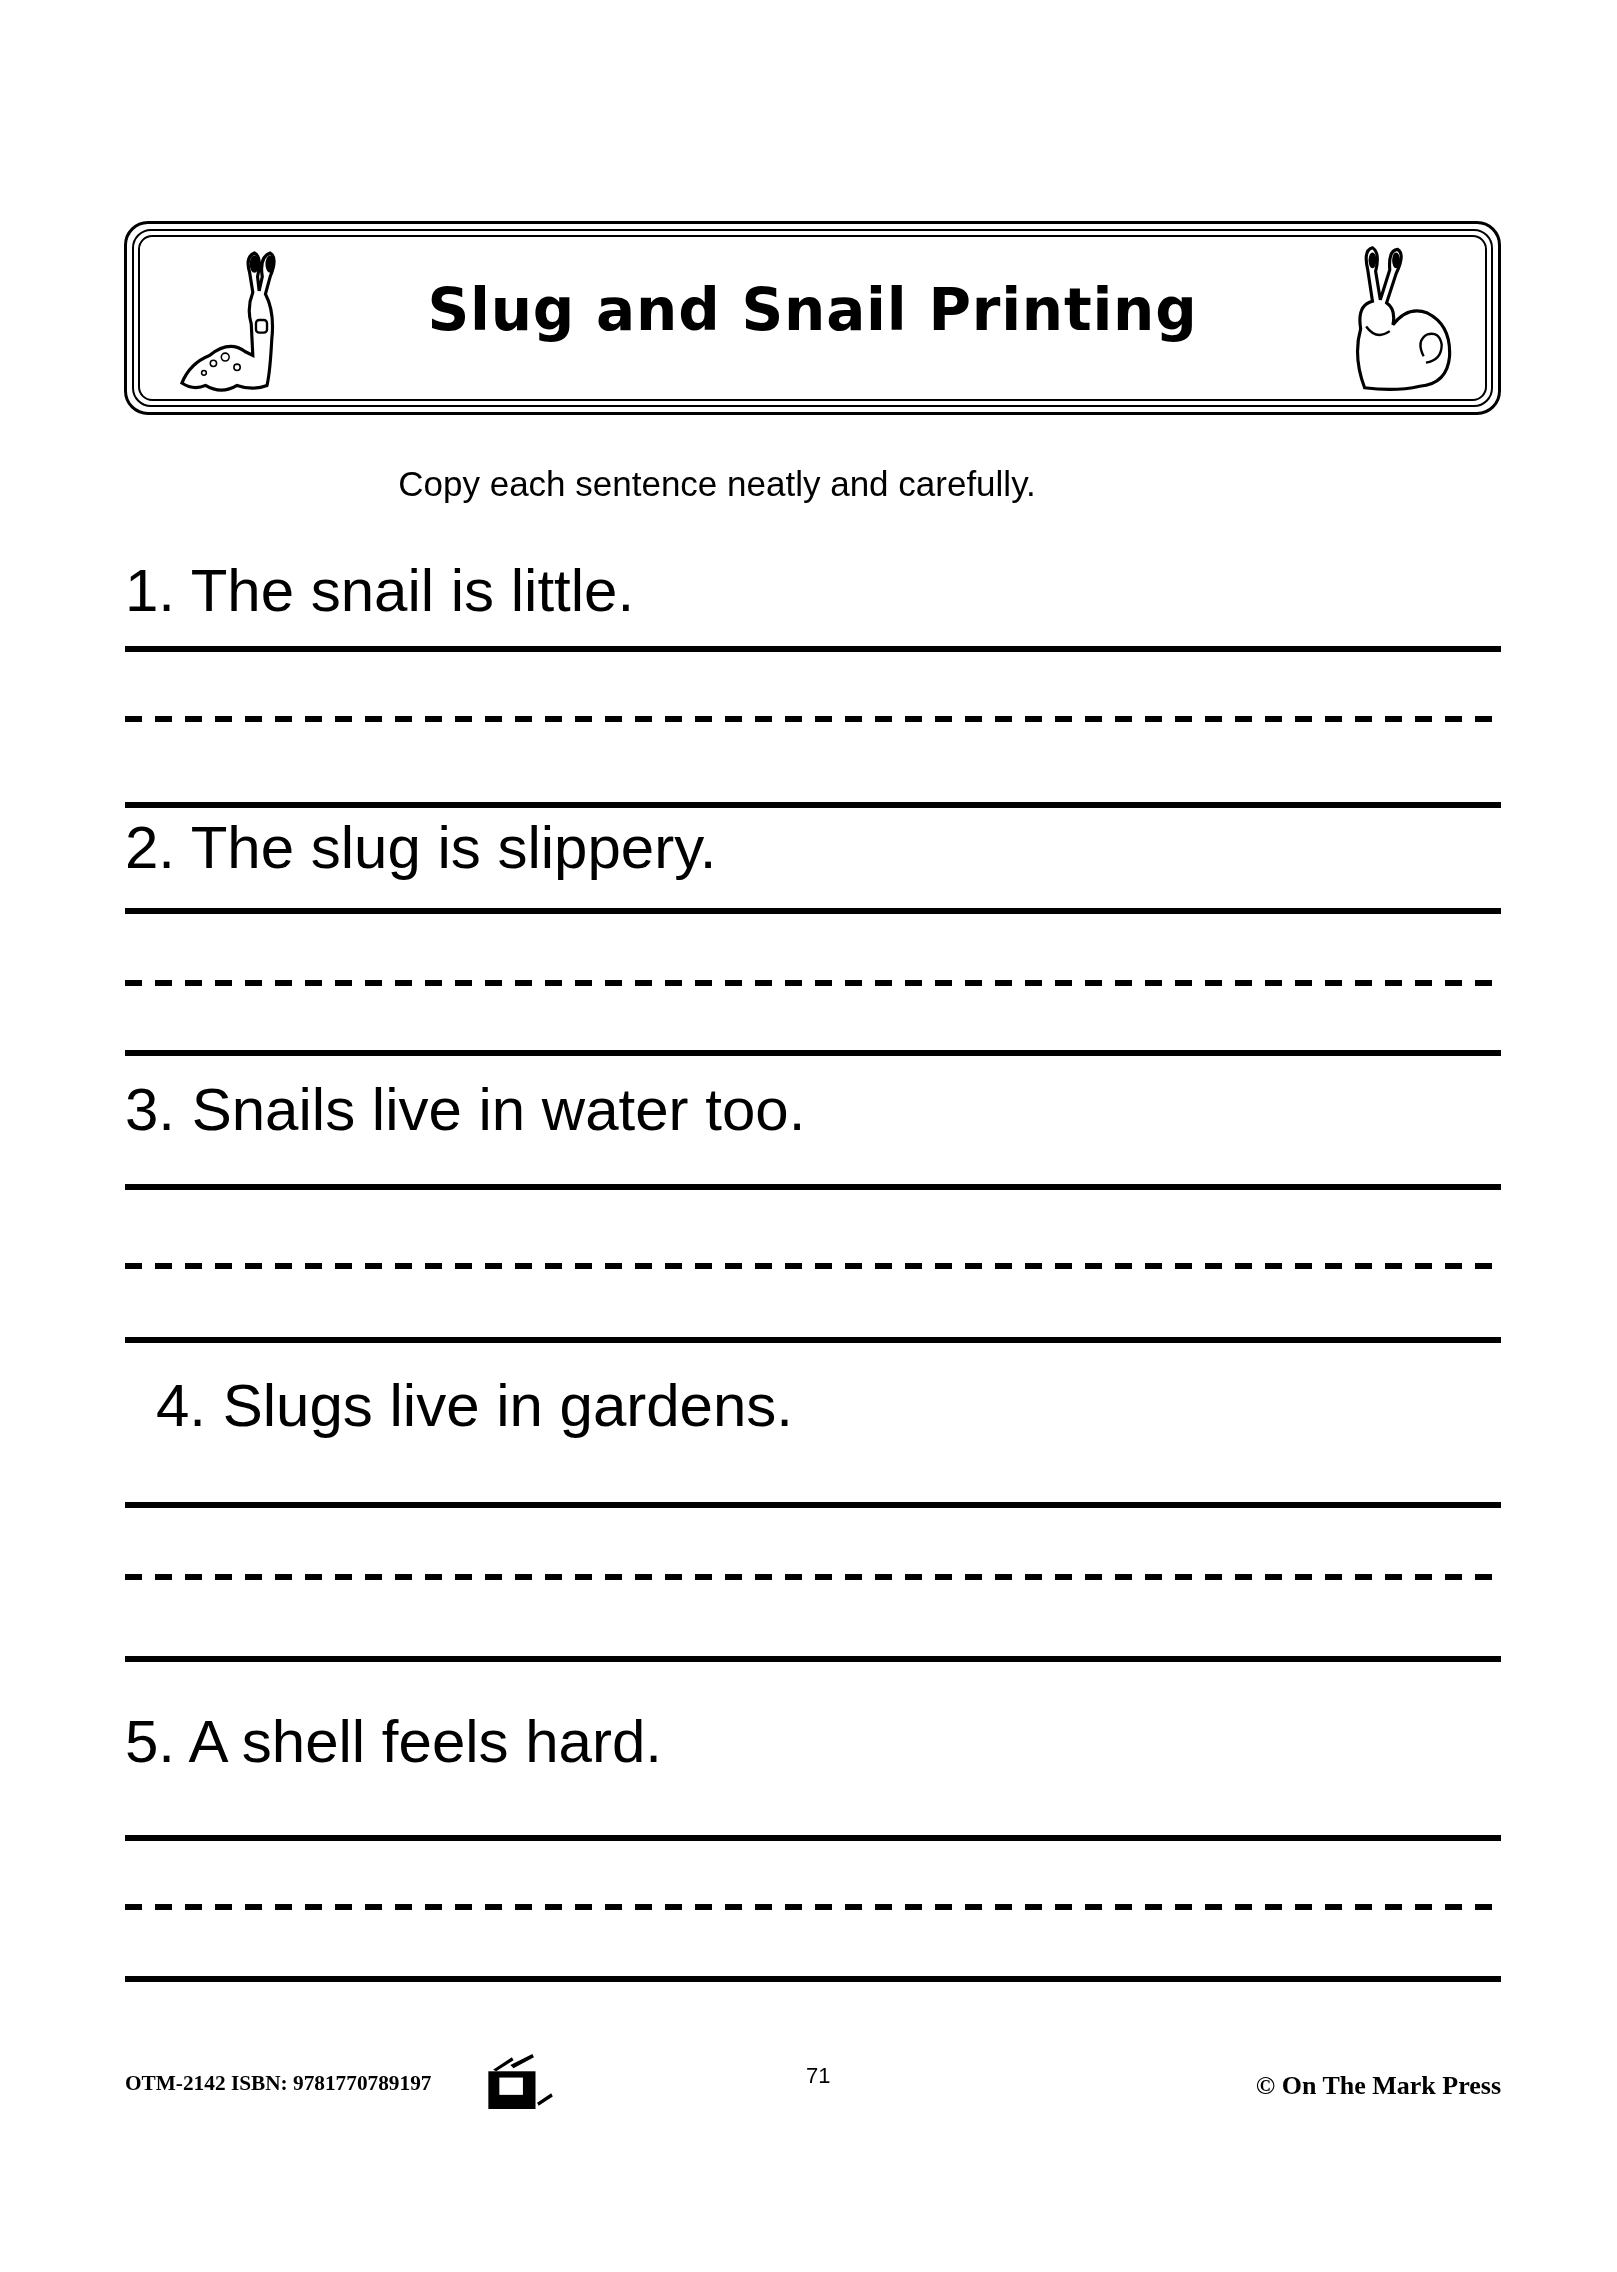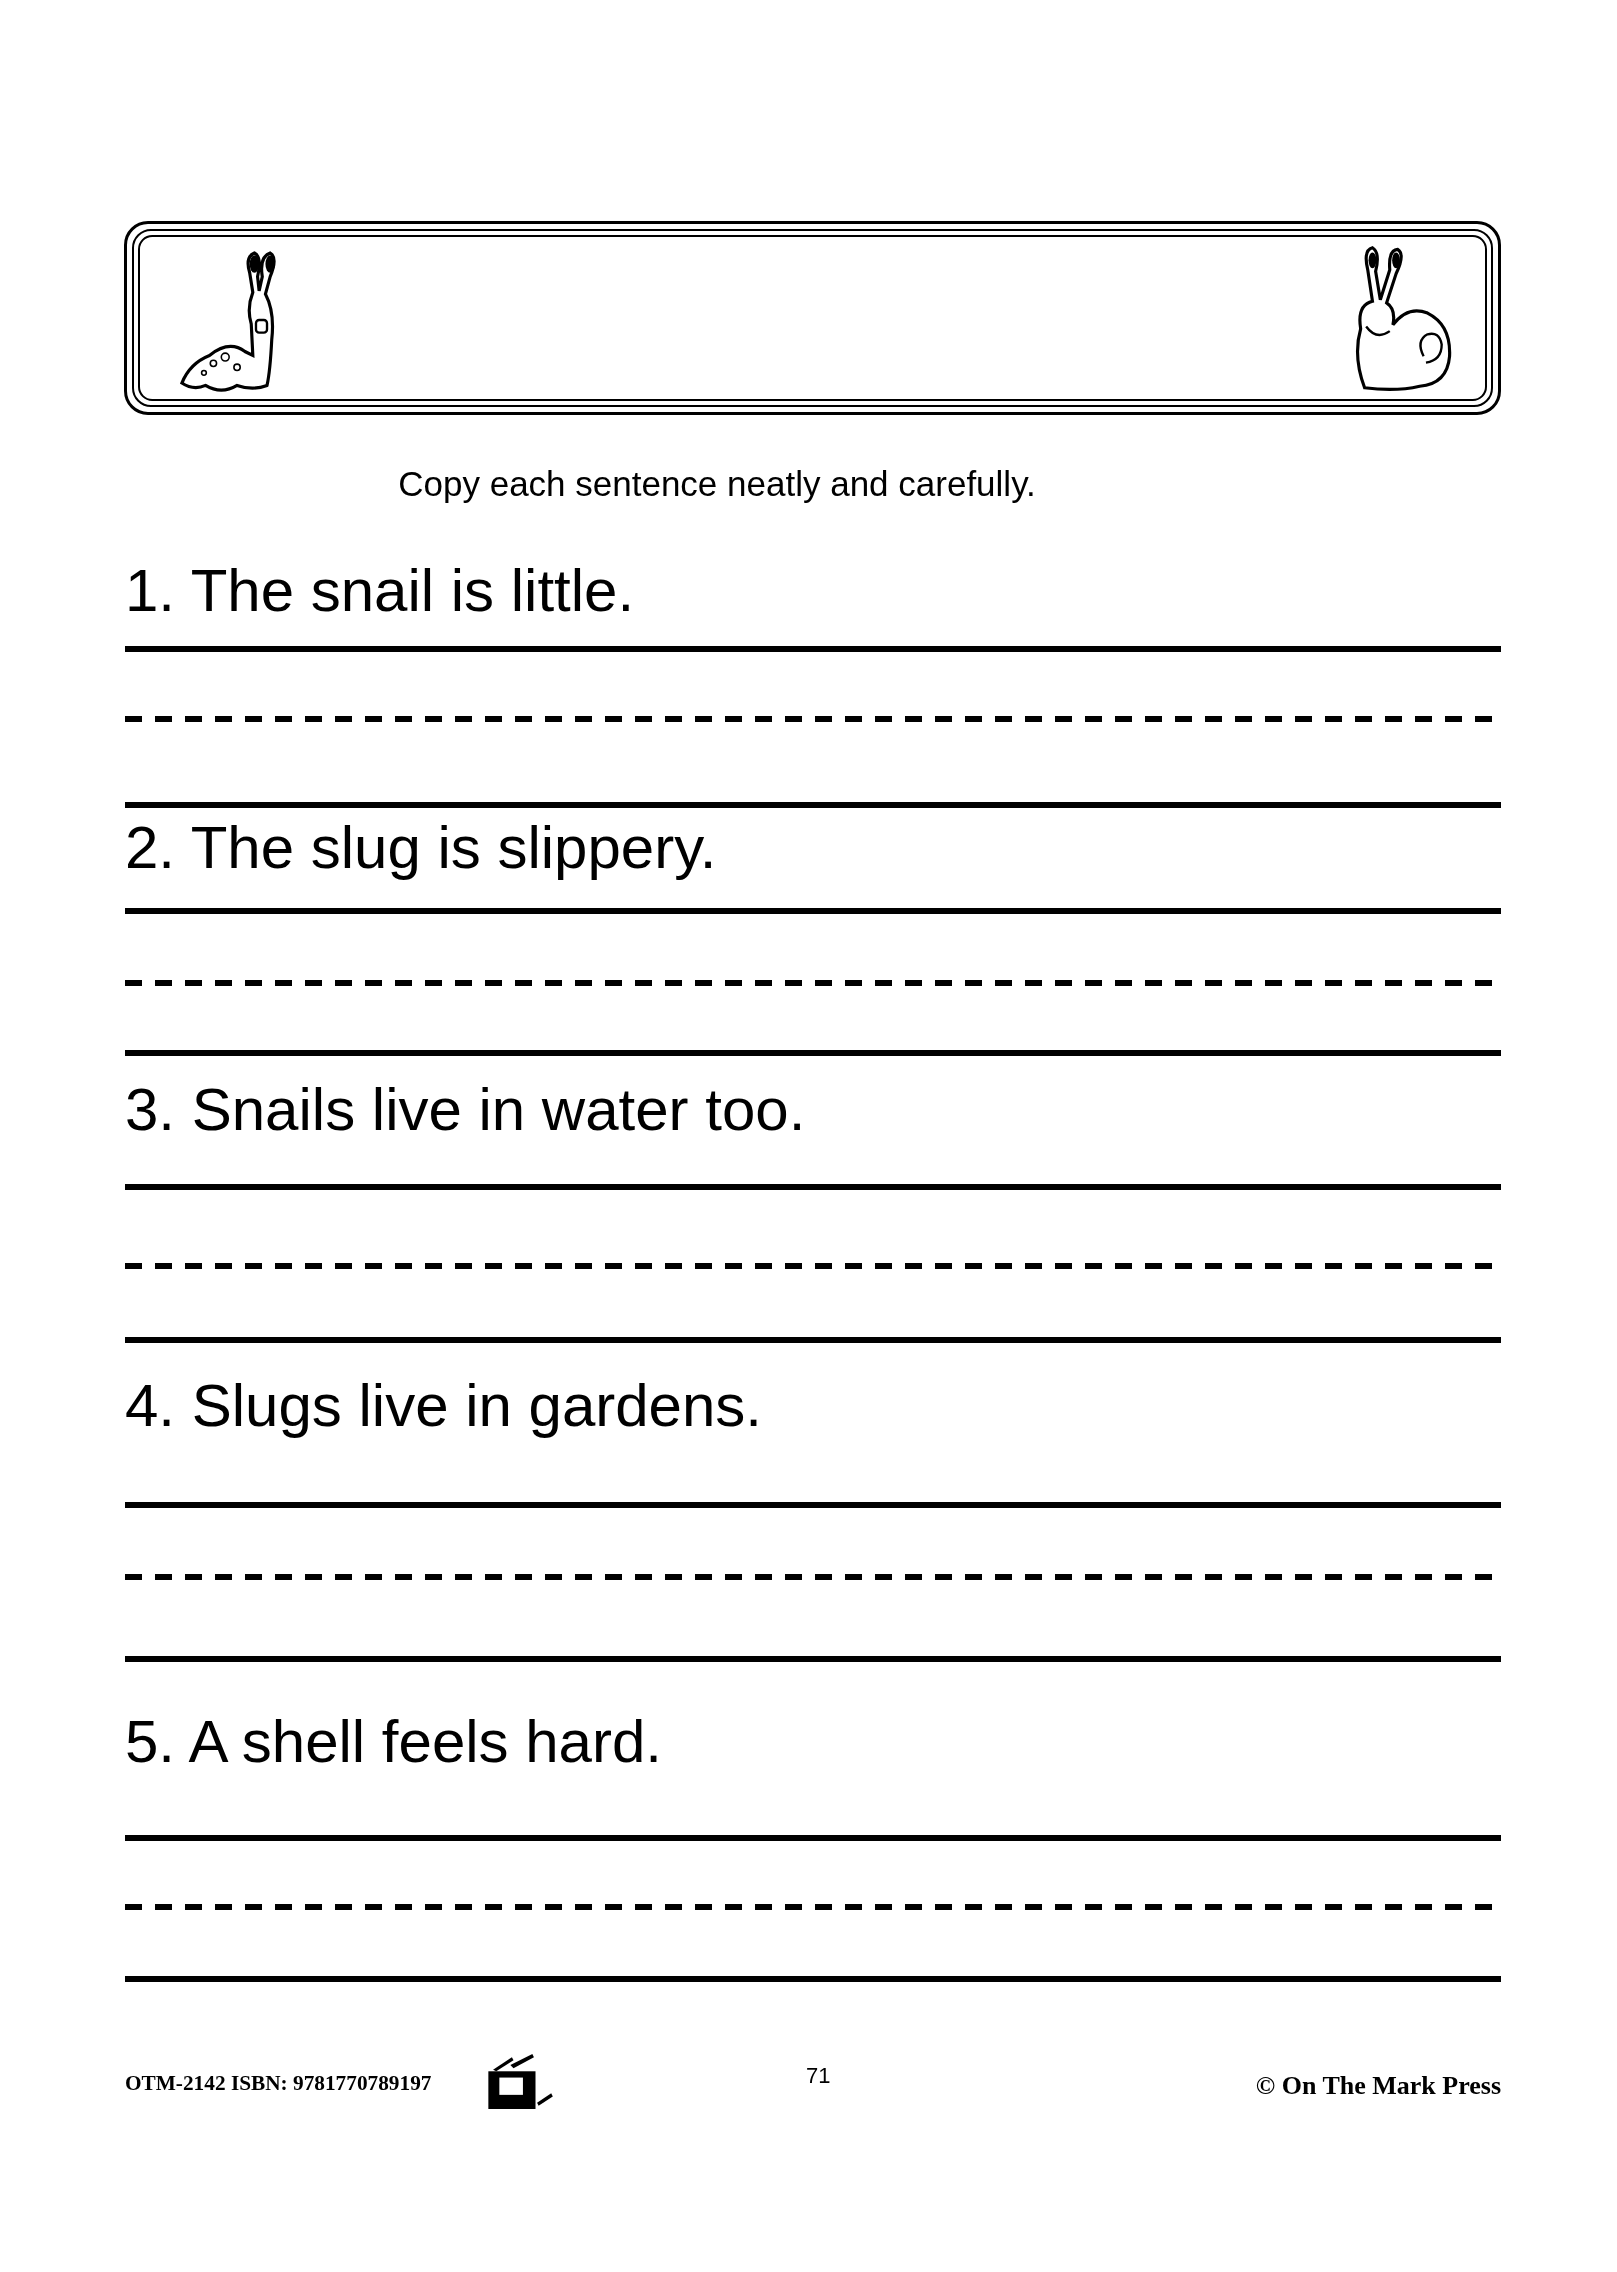--- a/index.html
+++ b/index.html
@@ -29,20 +29,21 @@
   <svg class="slug" viewBox="0 0 170 190">
     <path d="M10 175 Q20 150 45 140 Q70 120 90 135 L100 140 L98 100 Q92 80 100 60 L96 35 Q90 15 102 10 Q112 15 106 40 L108 58 L112 40 Q108 15 122 10 Q132 16 122 40 L116 62 Q128 85 124 120 Q122 160 118 178 Q100 185 80 178 Q60 190 40 178 Q25 185 10 175 Z" fill="none" stroke="#000" stroke-width="4"></path>
     <ellipse cx="102" cy="24" rx="6" ry="11" fill="#000"></ellipse>
     <ellipse cx="122" cy="24" rx="6" ry="11" fill="#000"></ellipse>
     <rect x="104" y="95" width="14" height="16" rx="4" fill="none" stroke="#000" stroke-width="3"></rect>
     <circle cx="50" cy="150" r="4" fill="none" stroke="#000" stroke-width="2"></circle>
     <circle cx="65" cy="142" r="5" fill="none" stroke="#000" stroke-width="2"></circle>
     <circle cx="80" cy="155" r="4" fill="none" stroke="#000" stroke-width="2"></circle>
     <circle cx="38" cy="162" r="3" fill="none" stroke="#000" stroke-width="2"></circle>
   </svg>
+  <div class="banner-title">Slug and Snail Printing</div>
   <svg class="snail" viewBox="0 0 150 200">
     <path d="M30 190 Q15 150 25 115 Q20 85 40 80 L34 40 Q28 15 40 12 Q50 18 44 42 L50 78 L62 40 Q60 15 72 14 Q82 20 70 45 L58 82 Q70 90 66 110 Q85 85 110 95 Q140 110 138 150 Q135 185 100 188 Q70 195 30 190 Z" fill="none" stroke="#000" stroke-width="4"></path>
     <ellipse cx="40" cy="28" rx="5" ry="10" fill="#000"></ellipse>
     <ellipse cx="70" cy="28" rx="5" ry="10" fill="#000"></ellipse>
     <path d="M105 150 Q95 130 110 122 Q125 118 128 135 Q128 155 108 158" fill="none" stroke="#000" stroke-width="3"></path>
     <path d="M32 112 Q45 130 62 118" fill="none" stroke="#000" stroke-width="3"></path>
   </svg>
 </div>
 
 <div class="abs instruction">Copy each sentence neatly and carefully.</div>
@@ -55,21 +56,21 @@
 <div class="abs sentence" style="top:818px;">2. The slug is slippery.</div>
 <div class="abs line-solid" style="top:908px;"></div>
 <div class="abs line-dash" style="top:980px;"></div>
 <div class="abs line-solid" style="top:1050px;"></div>
 
 <div class="abs sentence" style="top:1080px;">3. Snails live in water too.</div>
 <div class="abs line-solid" style="top:1184px;"></div>
 <div class="abs line-dash" style="top:1263px;"></div>
 <div class="abs line-solid" style="top:1337px;"></div>
 
-<div class="abs sentence" style="top:1376px;">4. Slugs live in gardens.</div>
+<div class="abs sentence" style="top:1376px;margin-left:31px;">4. Slugs live in gardens.</div>
 <div class="abs line-solid" style="top:1502px;"></div>
 <div class="abs line-dash" style="top:1574px;"></div>
 <div class="abs line-solid" style="top:1656px;"></div>
 
 <div class="abs sentence" style="top:1712px;">5. A shell feels hard.</div>
 <div class="abs line-solid" style="top:1835px;"></div>
 <div class="abs line-dash" style="top:1904px;"></div>
 <div class="abs line-solid" style="top:1976px;"></div>
 
 <div class="abs footer-left">OTM-2142  ISBN: 9781770789197</div>

